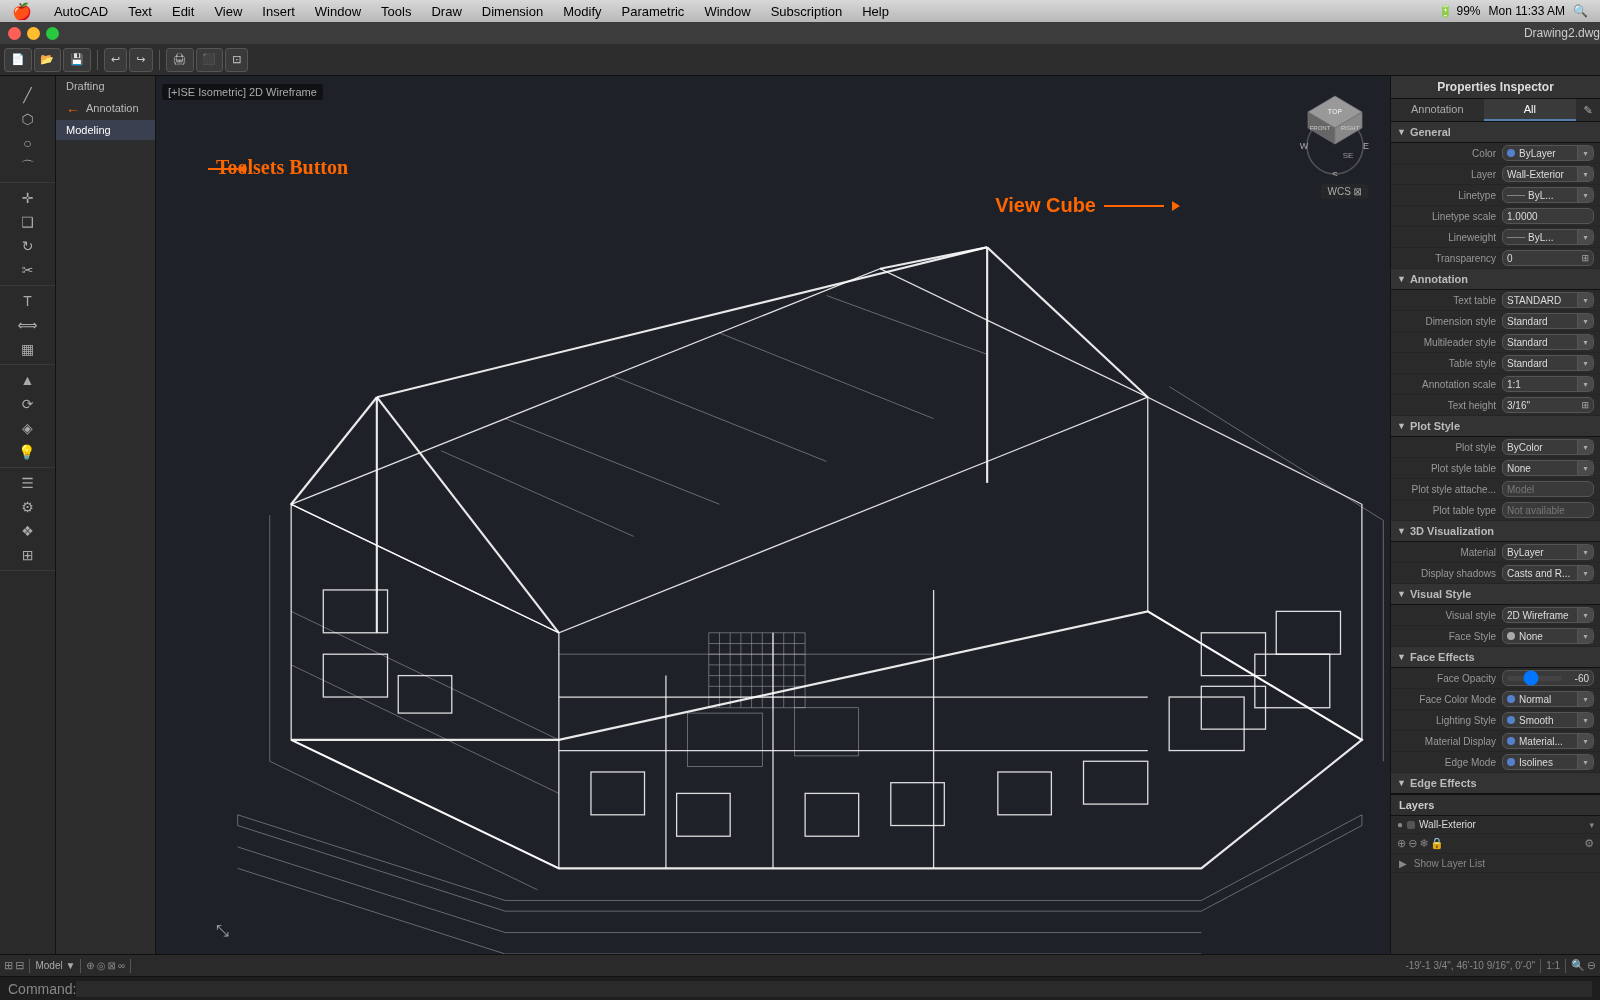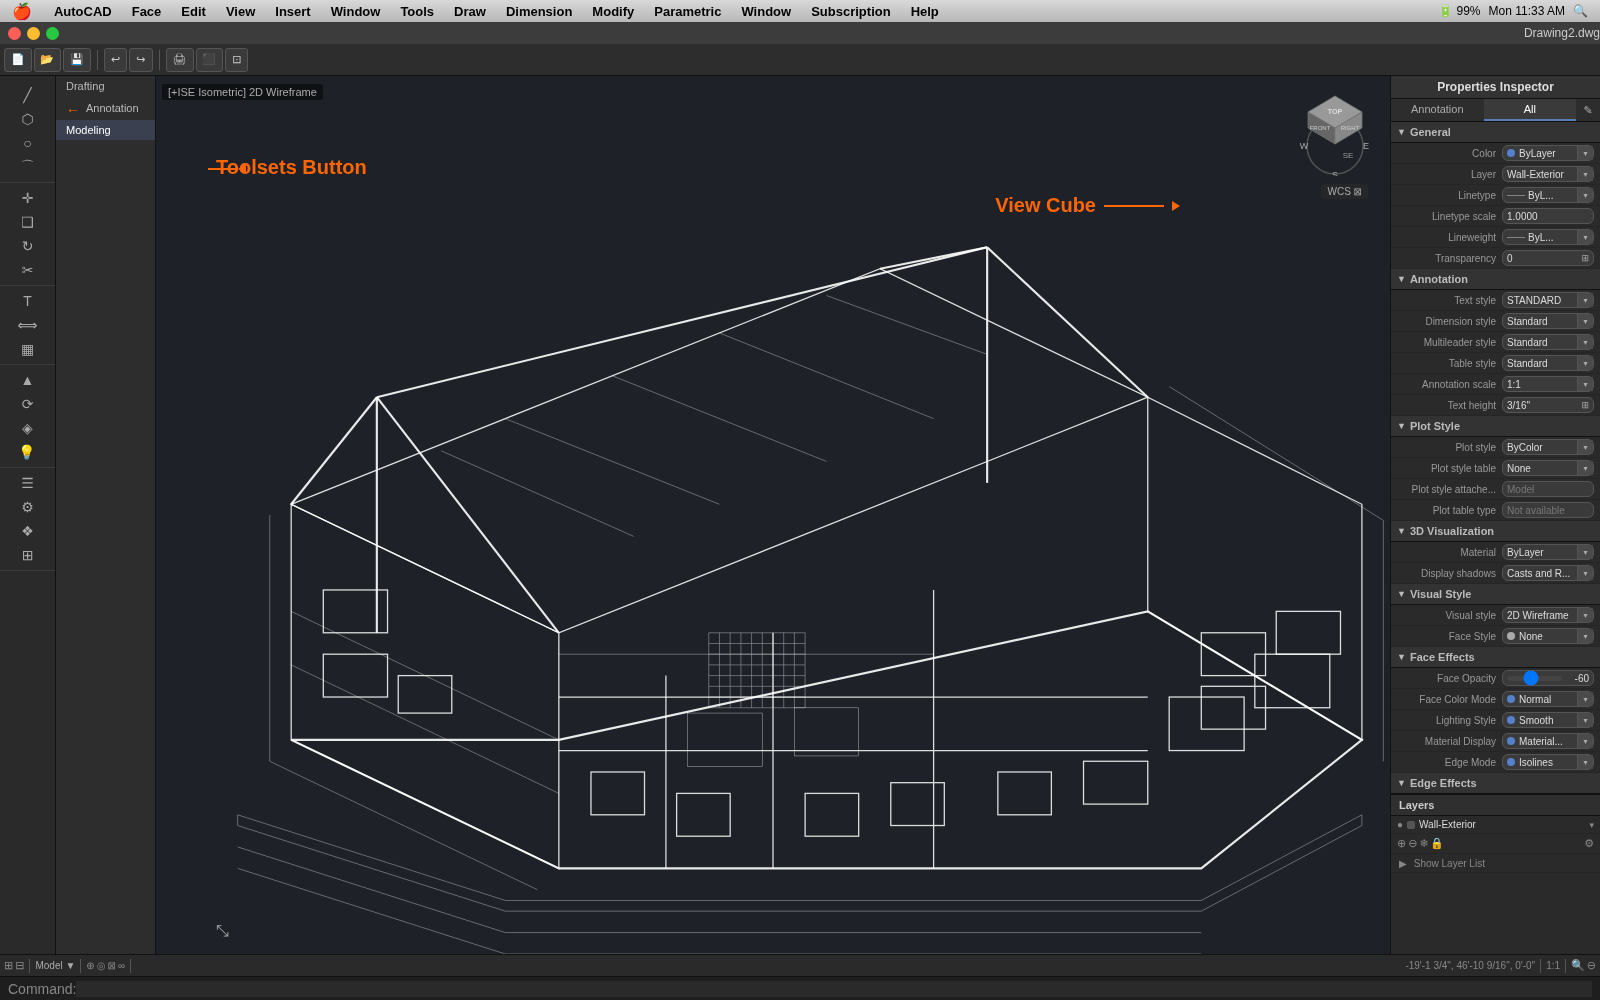--- a/index.html
+++ b/index.html
@@ -5,21 +5,21 @@
     * { margin: 0; padding: 0; box-sizing: border-box; }
     body { width: 1600px; height: 1000px; overflow: hidden; background: #1a1a1a; font-family: -apple-system, 'Helvetica Neue', Arial, sans-serif; font-size: 11px; color: #ccc; }
 
     
     #menu-bar {
       width: 100%; height: 22px; background: linear-gradient(#d8d8d8, #b8b8b8);
       display: flex; align-items: center; color: #000; font-size: 13px;
       position: relative; z-index: 100;
     }
     .apple-menu { padding: 0 12px; font-size: 16px; font-weight: bold; }
-    .menu-item { padding: 0 10px; cursor: default; white-space: nowrap; font-weight: bold; }
+    .menu-item { padding: 0 10px; cursor: default; white-space: nowrap; }
     .menu-right { margin-left: auto; display: flex; align-items: center; gap: 8px; padding-right: 12px; font-size: 12px; }
 
     
     #title-bar {
       height: 22px; background: #3c3c3c; display: flex; align-items: center;
       justify-content: flex-end; color: #ccc; font-size: 12px; position: relative;
     }
     .title-bar-controls { position: absolute; left: 8px; display: flex; gap: 6px; }
     .tb-btn { width: 13px; height: 13px; border-radius: 50%; cursor: pointer; }
     .tb-close { background: #ff5f57; }
@@ -149,21 +149,21 @@
 
     
     .prop-slider { width: 100%; height: 6px; appearance: none; background: linear-gradient(to right, #5580b0 60%, #444 60%); outline: none; border-radius: 3px; }
   </style>
 </head>
 <body>
 
 <div id="menu-bar">
   <span class="apple-menu">🍎</span>
   <span class="menu-item">AutoCAD</span>
-  <span class="menu-item">Face</span>
+  <span class="menu-item">Text</span>
   <span class="menu-item">Edit</span>
   <span class="menu-item">View</span>
   <span class="menu-item">Insert</span>
   <span class="menu-item">Window</span>
   <span class="menu-item">Tools</span>
   <span class="menu-item">Draw</span>
   <span class="menu-item">Dimension</span>
   <span class="menu-item">Modify</span>
   <span class="menu-item">Parametric</span>
   <span class="menu-item">Window</span>
@@ -280,21 +280,21 @@
     </div>
     <div class="ts-item active">
       <span>Modeling</span>
     </div>
   </div>
 
   <div id="viewport">
     <div id="viewport-label">[+ISE Isometric] 2D Wireframe</div>
 
     <div style="position:absolute;top:80px;left:60px;z-index:30;display:flex;align-items:center;gap:8px;">
-      <span style="color:#ff6600;font-size:20px;font-weight:bold;">Toolsets Button</span>
+      <span style="color:#ff6600;font-size:20px;font-weight:bold;font-family:Liberation Serif, serif;">Toolsets Button</span>
     </div>
     <div style="position:absolute;top:88px;left:52px;z-index:30;display:flex;align-items:center;">
       <div style="width:30px;height:2px;background:#ff6600;"></div>
       <div style="width:0;height:0;border-top:5px solid transparent;border-bottom:5px solid transparent;border-right:8px solid #ff6600;"></div>
     </div>
 
     <div style="position:absolute;top:118px;right:210px;z-index:30;display:flex;align-items:center;gap:8px;">
       <span style="color:#ff6600;font-size:20px;font-weight:bold;">View Cube</span>
       <div style="width:60px;height:2px;background:#ff6600;"></div>
       <div style="width:0;height:0;border-top:5px solid transparent;border-bottom:5px solid transparent;border-left:8px solid #ff6600;"></div>
@@ -486,21 +486,21 @@
           <span class="prop-value-text">0</span>
           <span style="color:#aaa;font-size:9px;">⊞</span>
         </div>
       </div>
 
       <div class="section-header">
         <span class="chevron">▼</span>
         <span>Annotation</span>
       </div>
       <div class="prop-row">
-        <span class="prop-label">Text style</span>
+        <span class="prop-label">Text table</span>
         <div class="prop-value">
           <span class="prop-value-text">STANDARD</span>
           <span class="prop-dropdown-btn">▾</span>
         </div>
       </div>
       <div class="prop-row">
         <span class="prop-label">Dimension style</span>
         <div class="prop-value">
           <span class="prop-value-text">Standard</span>
           <span class="prop-dropdown-btn">▾</span>

